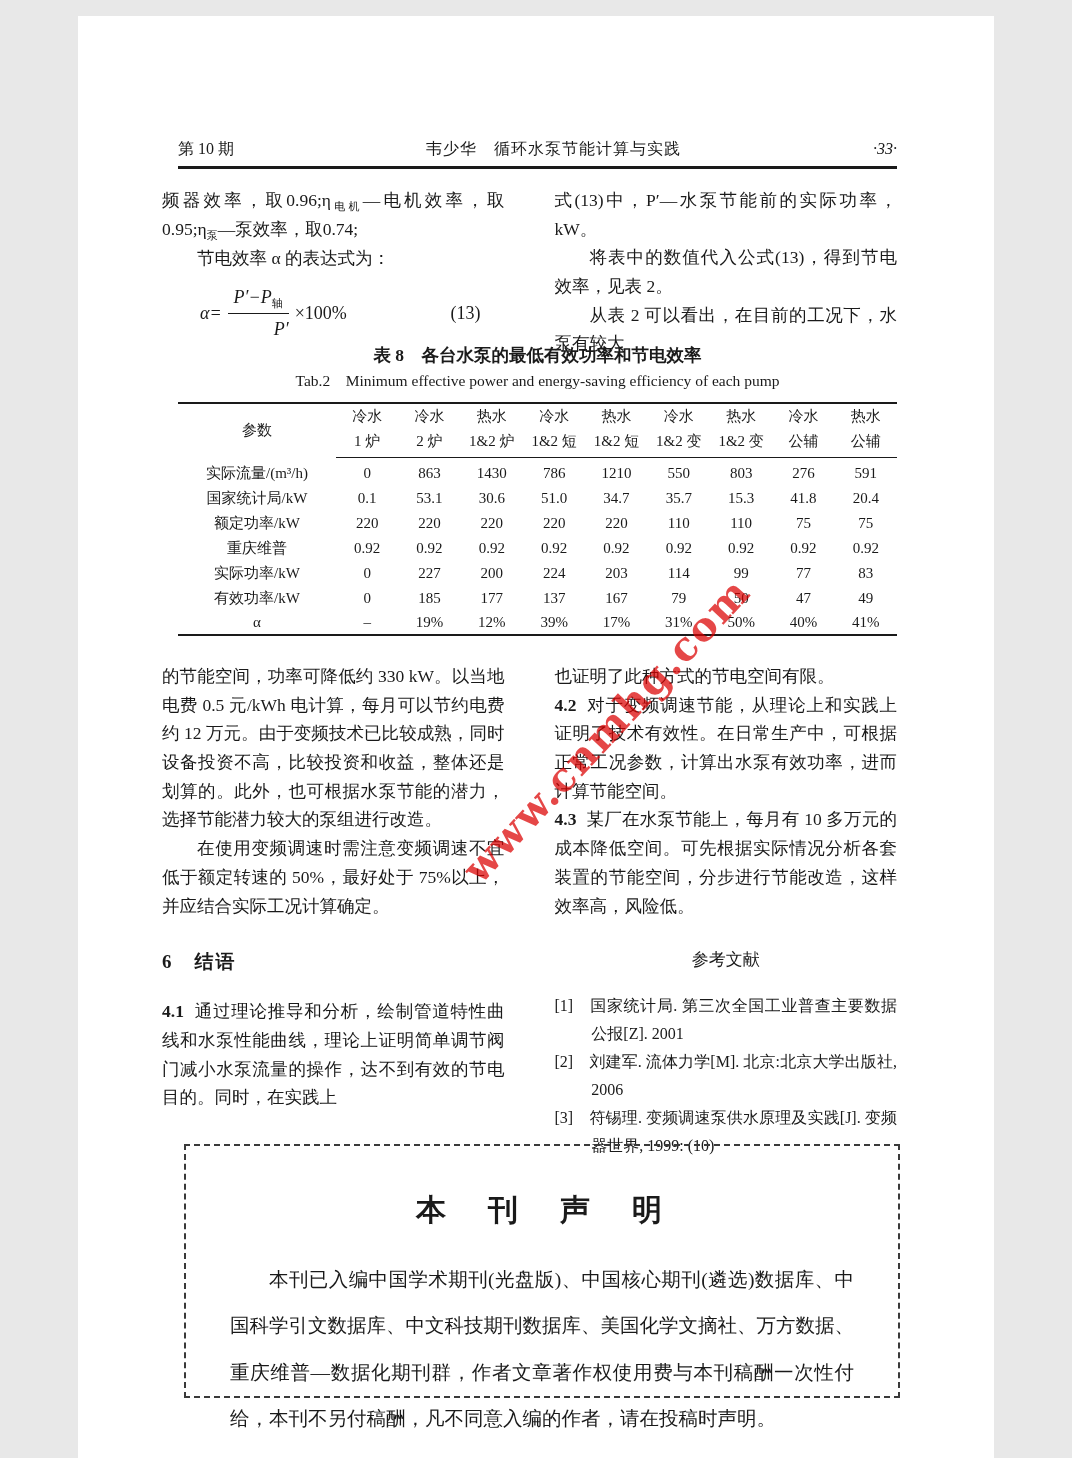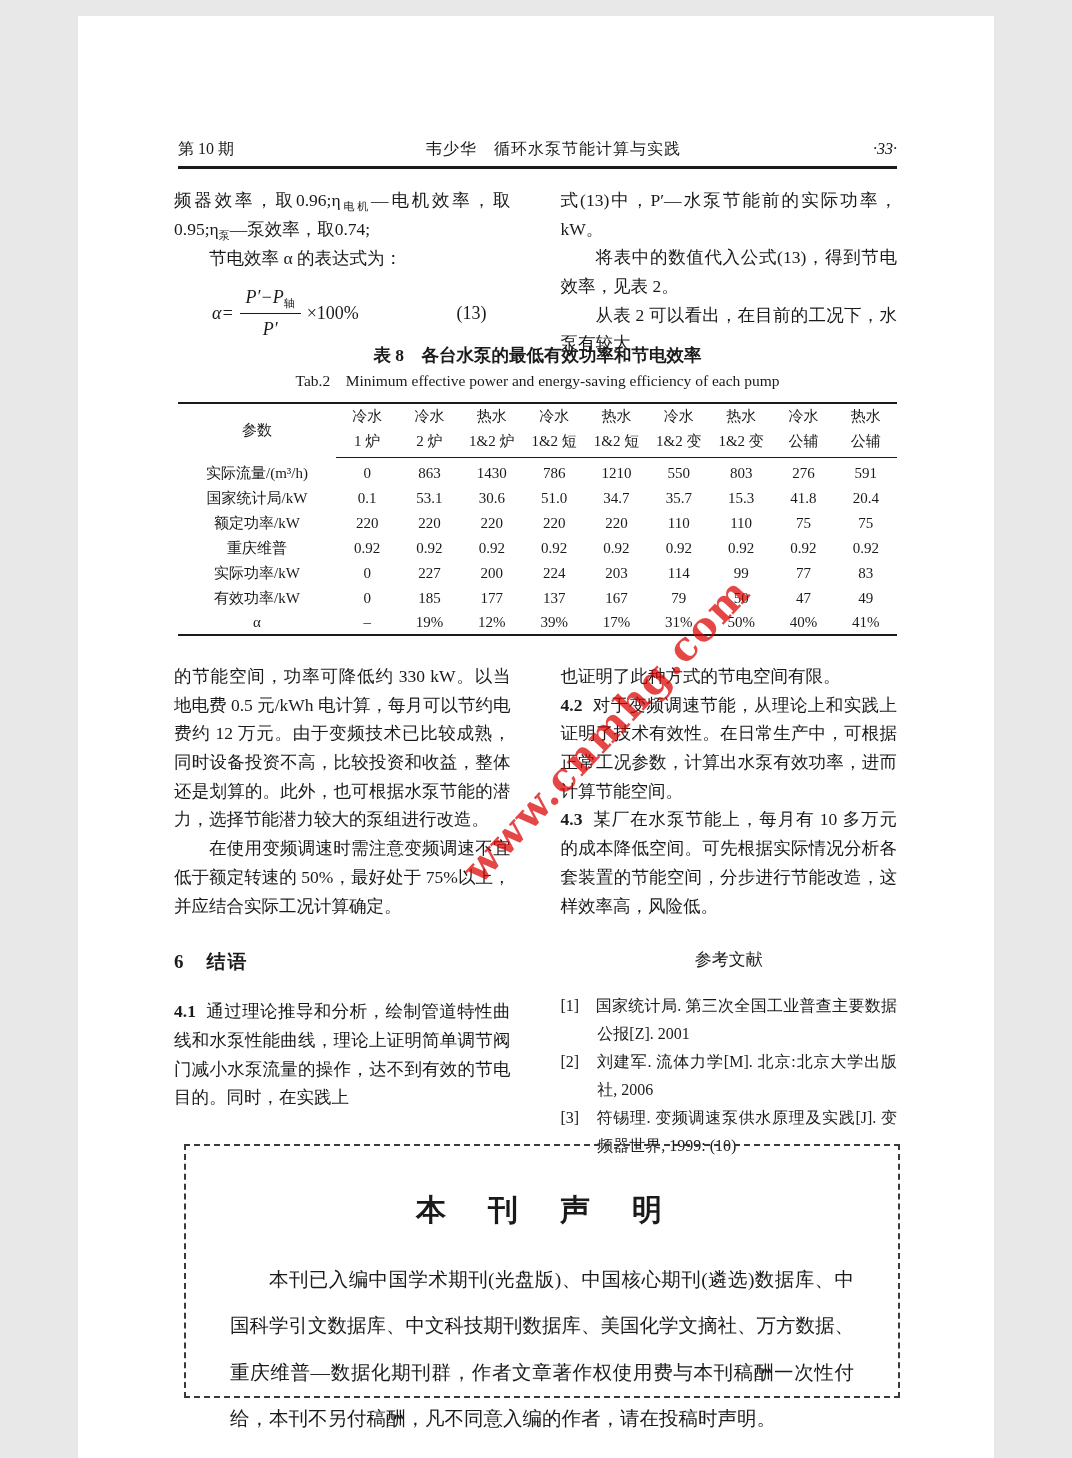--- a/index.html
+++ b/index.html
@@ -8,29 +8,29 @@
     background:#ffffff;overflow:hidden;
     font-family:"Liberation Serif","DejaVu Serif",serif;
     color:#1a1a1a;
   }
   
   .header-row{position:absolute;left:100px;right:97px;top:123px;display:flex;justify-content:space-between;align-items:baseline;font-size:16px;}
   .header-center{letter-spacing:1px;}
   .header-pageno{font-style:italic;}
   .header-rule{position:absolute;left:100px;right:97px;top:150px;height:2.5px;background:#1a1a1a;}
   
-  .cols{position:absolute;left:96px;right:97px;display:flex;gap:50px;}
+  .cols{position:absolute;left:84px;right:97px;display:flex;gap:50px;}
   .col{flex:1 1 0;font-size:17.5px;line-height:1.64;text-align:justify;}
   .intro{top:170px;}
   .indent{text-indent:2em;}
   p{margin:0;}
   sub.cn{font-size:11px;vertical-align:-4px;letter-spacing:0;}
   
   .formula{display:flex;align-items:center;margin-top:10px;padding-left:38px;font-size:18px;}
-  .frac{display:inline-block;text-align:center;vertical-align:middle;margin:0 6px;font-style:italic;}
+  .frac{display:inline-block;text-align:right;vertical-align:middle;margin:0 6px;font-style:italic;}
   .frac .num{display:block;border-bottom:1.5px solid #1a1a1a;padding:0 6px 1px;}
   .frac .den{display:block;padding-top:1px;}
   .eq-number{margin-left:auto;padding-right:24px;font-style:normal;}
   .it{font-style:italic;}
   
   .table-block{position:absolute;left:100px;right:97px;top:327px;}
   .cap-cn{text-align:center;font-weight:bold;font-size:17.5px;margin:0 0 4px;}
   .cap-en{text-align:center;font-size:15.5px;margin:0 0 10px;}
   table.data{width:100%;border-collapse:collapse;table-layout:fixed;font-size:15px;
     border-top:2.2px solid #1a1a1a;border-bottom:2.2px solid #1a1a1a;}

